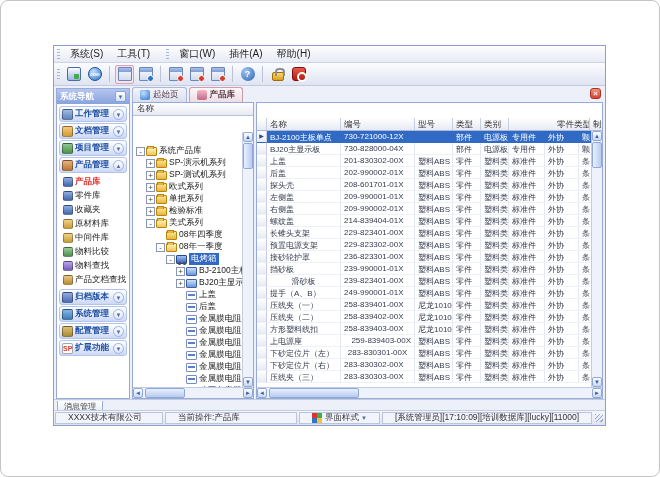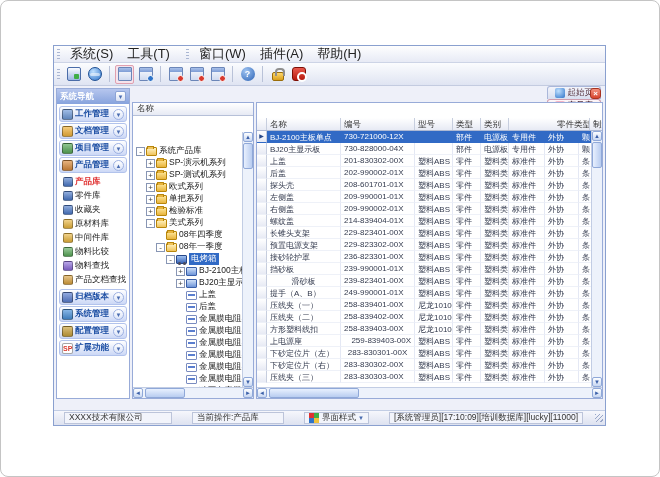--- a/index.html
+++ b/index.html
@@ -8,21 +8,21 @@
   #canvas { position:relative; width:660px; height:477px; background:#fff;
             border:1px solid #c4c4c4; border-radius:8px; overflow:hidden; }
 
   
   #win { position:absolute; left:52px; top:44px; width:553px; height:381px;
          background:#eef0f9; border:1px solid #8aa0cf; }
 
   
   #menubar { position:absolute; left:0; top:0; right:0; height:17px;
              background:linear-gradient(#fefefe,#e7eaf5); border-bottom:1px solid #cdd4e6;
-             display:flex; align-items:center; font-size:13px; color:#222; }
+             display:flex; align-items:center; font-size:10px; color:#222; }
   .grip { width:3px; height:11px; margin:0 3px;
           background:repeating-linear-gradient(#aab6d2 0 1px,transparent 1px 3px); }
   .menu-item { padding:2px 7px; cursor:default; }
   .menu-sep { width:6px; }
 
   
   #toolbar { position:absolute; left:0; top:17px; right:0; height:23px;
              background:linear-gradient(#fbfcfe,#dfe4f2); border-bottom:1px solid #c3cbe0;
              display:flex; align-items:center; }
   .tb-sep { width:1px; height:16px; background:#b9c2d8; margin:0 4px; }
@@ -62,21 +62,21 @@
   .sb-chev { width:11px; height:11px; border-radius:50%; background:linear-gradient(#fff,#dbe4f8);
              border:1px solid #9db1e2; color:#4a6cb0; font-size:6px; line-height:10px; text-align:center; }
   .sb-ico { width:11px; height:11px; margin-right:2px; border-radius:2px; flex:none; }
   .sb-sub { padding:1px 0 2px 4px; }
   .sb-item { height:14px; display:flex; align-items:center; font-size:8.5px; color:#222; white-space:nowrap; }
   .sb-item .sb-ico { width:10px; height:10px; }
   .sb-item.active .lbl { color:#e03131; font-weight:bold; }
 
   
   #docarea { position:absolute; left:78px; top:42px; right:2px; height:311px; }
-  #doctabs { position:absolute; left:0; top:-2px; right:0; height:16px; display:flex; align-items:flex-end;flex-direction:column; }
+  #doctabs { position:absolute; left:0; top:-2px; right:0; height:16px; display:flex; align-items:flex-end; }
   .dtab { height:15px; display:flex; align-items:center; padding:0 7px; margin-right:2px; font-size:8.5px;
           color:#5c3a46; border:1px solid #aab7da; border-bottom:none; border-radius:3px 3px 0 0;
           background:linear-gradient(#f2f4fb,#d9dff0); }
   .dtab.active { background:linear-gradient(#fdf6f8,#ecdde6); border-color:#cf9cae; font-weight:bold; }
   .dtab .tico { width:10px; height:10px; margin-right:3px; border-radius:2px; }
   .tico-home { background:radial-gradient(circle at 35% 30%,#bfe0ff,#2f74c9); border-radius:50%; }
   .tico-box  { background:linear-gradient(#f7b6c8,#c06a87); }
   #doctab-close { position:absolute; right:2px; top:0; width:11px; height:11px; border-radius:3px;
                   background:linear-gradient(#f2917f,#d8442e); border:1px solid #a8321f; color:#fff;
                   font-size:8px; line-height:9px; text-align:center; font-weight:bold; }
@@ -152,21 +152,21 @@
                     background:linear-gradient(#e8f0fe,#b8ccf0); border:1px solid #8fa8d8; }
   #bompanel .vscroll { top:29px; }
   #bompanel .hscroll { right:0; }
 
   
   #msgstrip { position:absolute; left:0; right:0; top:353px; height:13px; background:#eef0f9; border-top:1px solid #c2cde4; }
   #msgtab { position:absolute; left:3px; top:1px; height:12px; padding:0 6px; font-size:8px; color:#444;
             background:linear-gradient(#fff,#e4e9f6); border:1px solid #9aace0; border-top:none; border-radius:0 0 3px 3px; }
   #statusbar { position:absolute; left:0; right:0; bottom:0; height:15px; background:linear-gradient(#f6f7fc,#dde2f0);
                border-top:1px solid #c2cde4; display:flex; align-items:center; font-size:8.5px; color:#333; }
-  .st-cell { height:12px; display:flex; align-items:center; padding:0 4px; margin:0 10px;
+  .st-cell { height:12px; display:flex; align-items:center; padding:0 12px; margin:0 1px;
              border:1px solid #bcc4da; background:#f2f4fb; white-space:nowrap; }
   #st-company { width:108px; }
   #st-oper { flex:1; }
   .palette { width:10px; height:10px; margin-right:3px; display:grid; grid-template-columns:5px 5px; grid-template-rows:5px 5px; }
   .palette i { display:block; }
   .grip2 { width:8px; height:8px; margin:0 2px;
            background:repeating-linear-gradient(135deg,#98a6c8 0 1px,transparent 1px 3px); }
   .chev-down { font-size:6px; color:#4a6cb0; margin-left:2px; }
 </style>
 </head>
@@ -706,20 +706,23 @@
           </div>
           <div class="hscroll">
             <span class="sb-btn left">◄</span>
             <span class="thumb" style="width:90px"></span>
             <span class="sb-btn right">►</span>
           </div>
         </div>
       </div>
     </div>
 
+    <div id="msgstrip">
+      <span id="msgtab">消息管理</span>
+    </div>
 
     <div id="statusbar">
       <span class="st-cell" id="st-company">XXXX技术有限公司</span>
       <span class="st-cell" id="st-oper">当前操作:产品库</span>
       <span class="st-cell">
         <span class="palette">
           <i style="background:#e03131"></i>
             <i style="background:#3fae46"></i>
           <i style="background:#2f74c9"></i>
             <i style="background:#f0c23c"></i>

